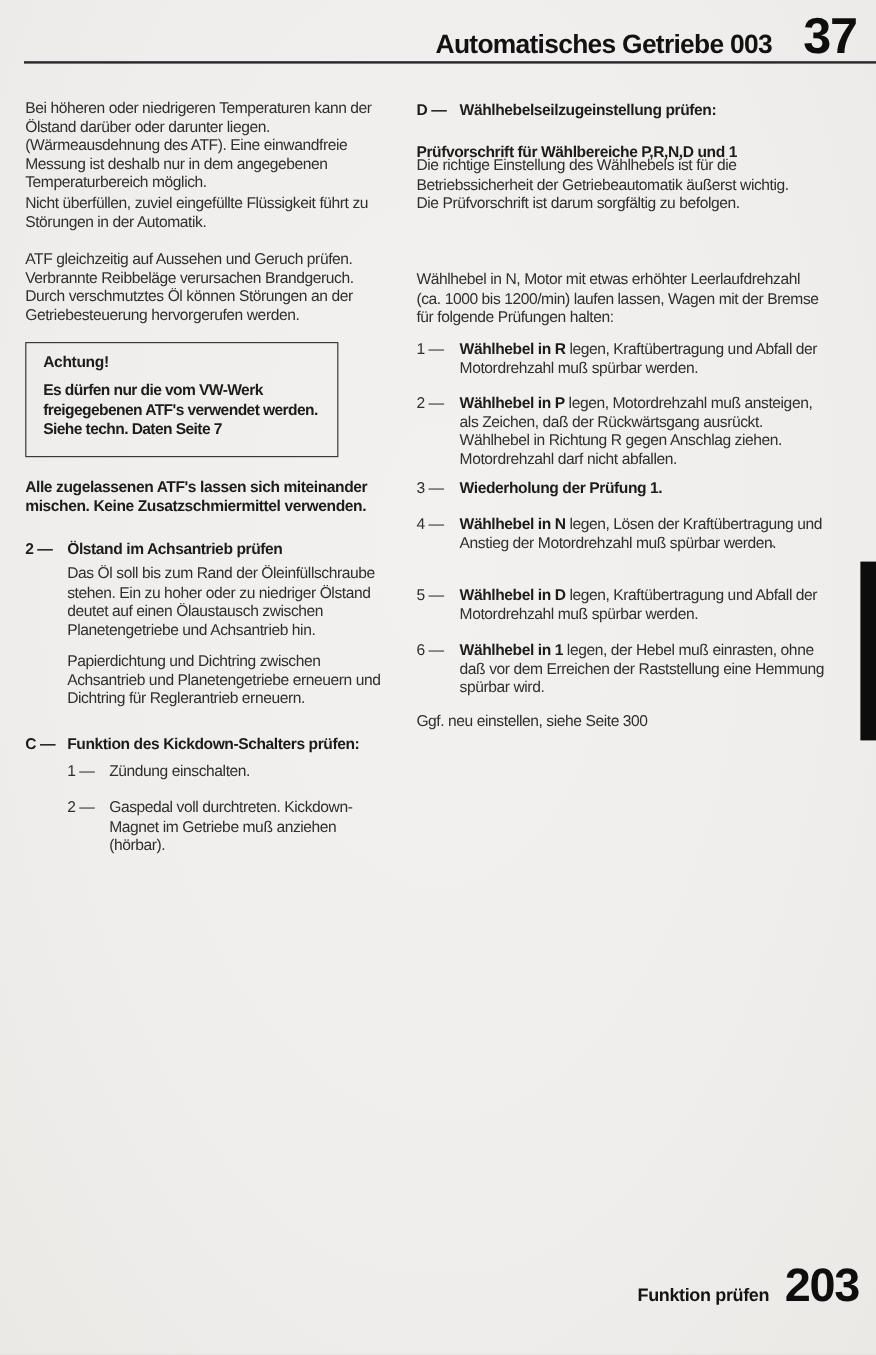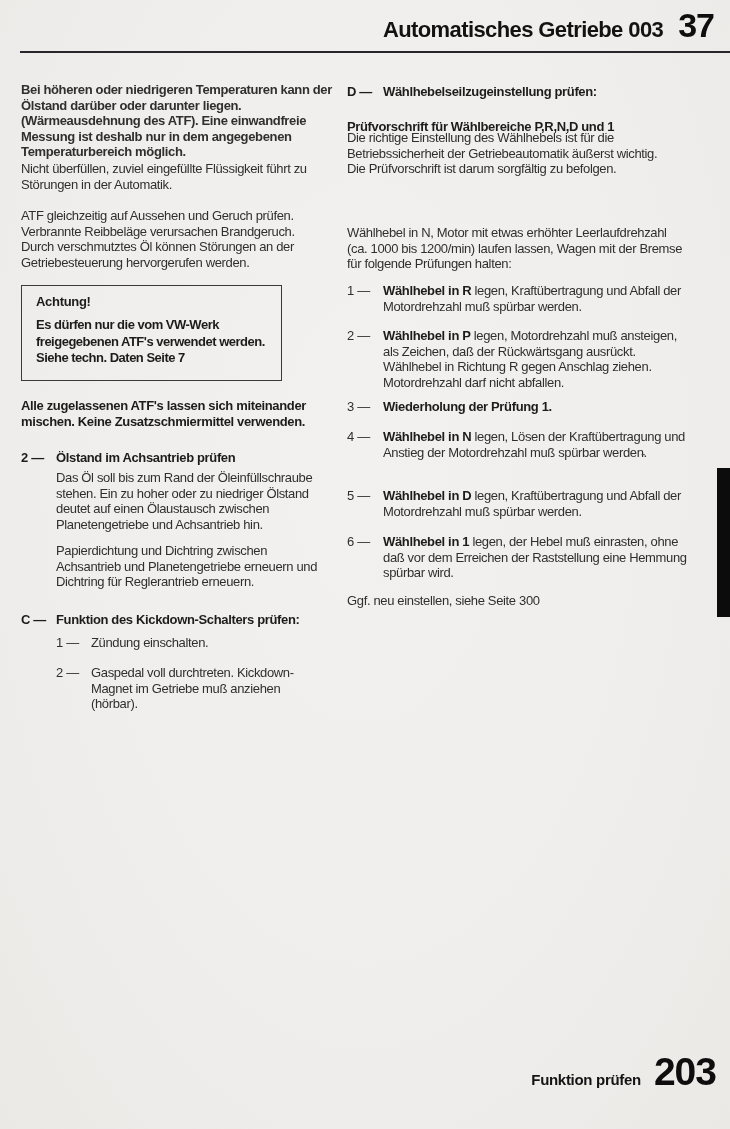--- a/index.html
+++ b/index.html
@@ -24,30 +24,30 @@
   .row { display: flex; align-items: flex-start; }
   .row-label { flex: 0 0 35px; }
   .row-body { flex: 1; }
 
   .header {
     position: absolute;
     top: 6px;
     right: 16px;
     display: flex;
     align-items: baseline;
-    gap: 15px;
+    gap: 26px;
   }
   .h-title {
     font-size: 22px;
     font-weight: bold;
     letter-spacing: -0.6px;
     color: #121212;
   }
   .h-num {
-    font-size: 34px;
+    font-size: 42px;
     font-weight: bold;
     letter-spacing: -1px;
     color: #0e0e0e;
   }
   .header-rule {
     position: absolute;
     left: 20px;
     right: 0;
     top: 51px;
     height: 2px;
@@ -89,21 +89,21 @@
 <body>
 
 <div class="page">
 
   <div class="header">
     <span class="h-title">Automatisches Getriebe 003</span>
     <span class="h-num">37</span>
   </div>
   <div class="header-rule"></div>
 
-  <p class="abs body-text" style="left:21px; top:82px; width:316px;font-weight:bold;">Bei höheren oder niedrigeren Temperaturen kann der Ölstand darüber oder darunter liegen. (Wärmeausdehnung des ATF). Eine einwandfreie Messung ist deshalb nur in dem angegebenen Temperaturbereich möglich.</p>
+  <p class="abs body-text" style="left:21px; top:82px; width:316px;">Bei höheren oder niedrigeren Temperaturen kann der Ölstand darüber oder darunter liegen. (Wärmeausdehnung des ATF). Eine einwandfreie Messung ist deshalb nur in dem angegebenen Temperaturbereich möglich.</p>
 
   <p class="abs body-text" style="left:21px; top:161px; width:316px;">Nicht überfüllen, zuviel eingefüllte Flüssigkeit führt zu Störungen in der Automatik.</p>
 
   <p class="abs body-text" style="left:21px; top:208px; width:300px;">ATF gleichzeitig auf Aussehen und Geruch prüfen. Verbrannte Reibbeläge verursachen Brandgeruch. Durch verschmutztes Öl können Störungen an der Getriebesteuerung hervorgerufen werden.</p>
 
   <div class="warning-box abs" style="left:21px; top:285px; width:261px;">
     <div class="bold box-title">Achtung!</div>
     <div class="bold box-body">Es dürfen nur die vom VW-Werk freigegebenen ATF's verwendet werden. Siehe techn. Daten Seite 7</div>
   </div>
 

